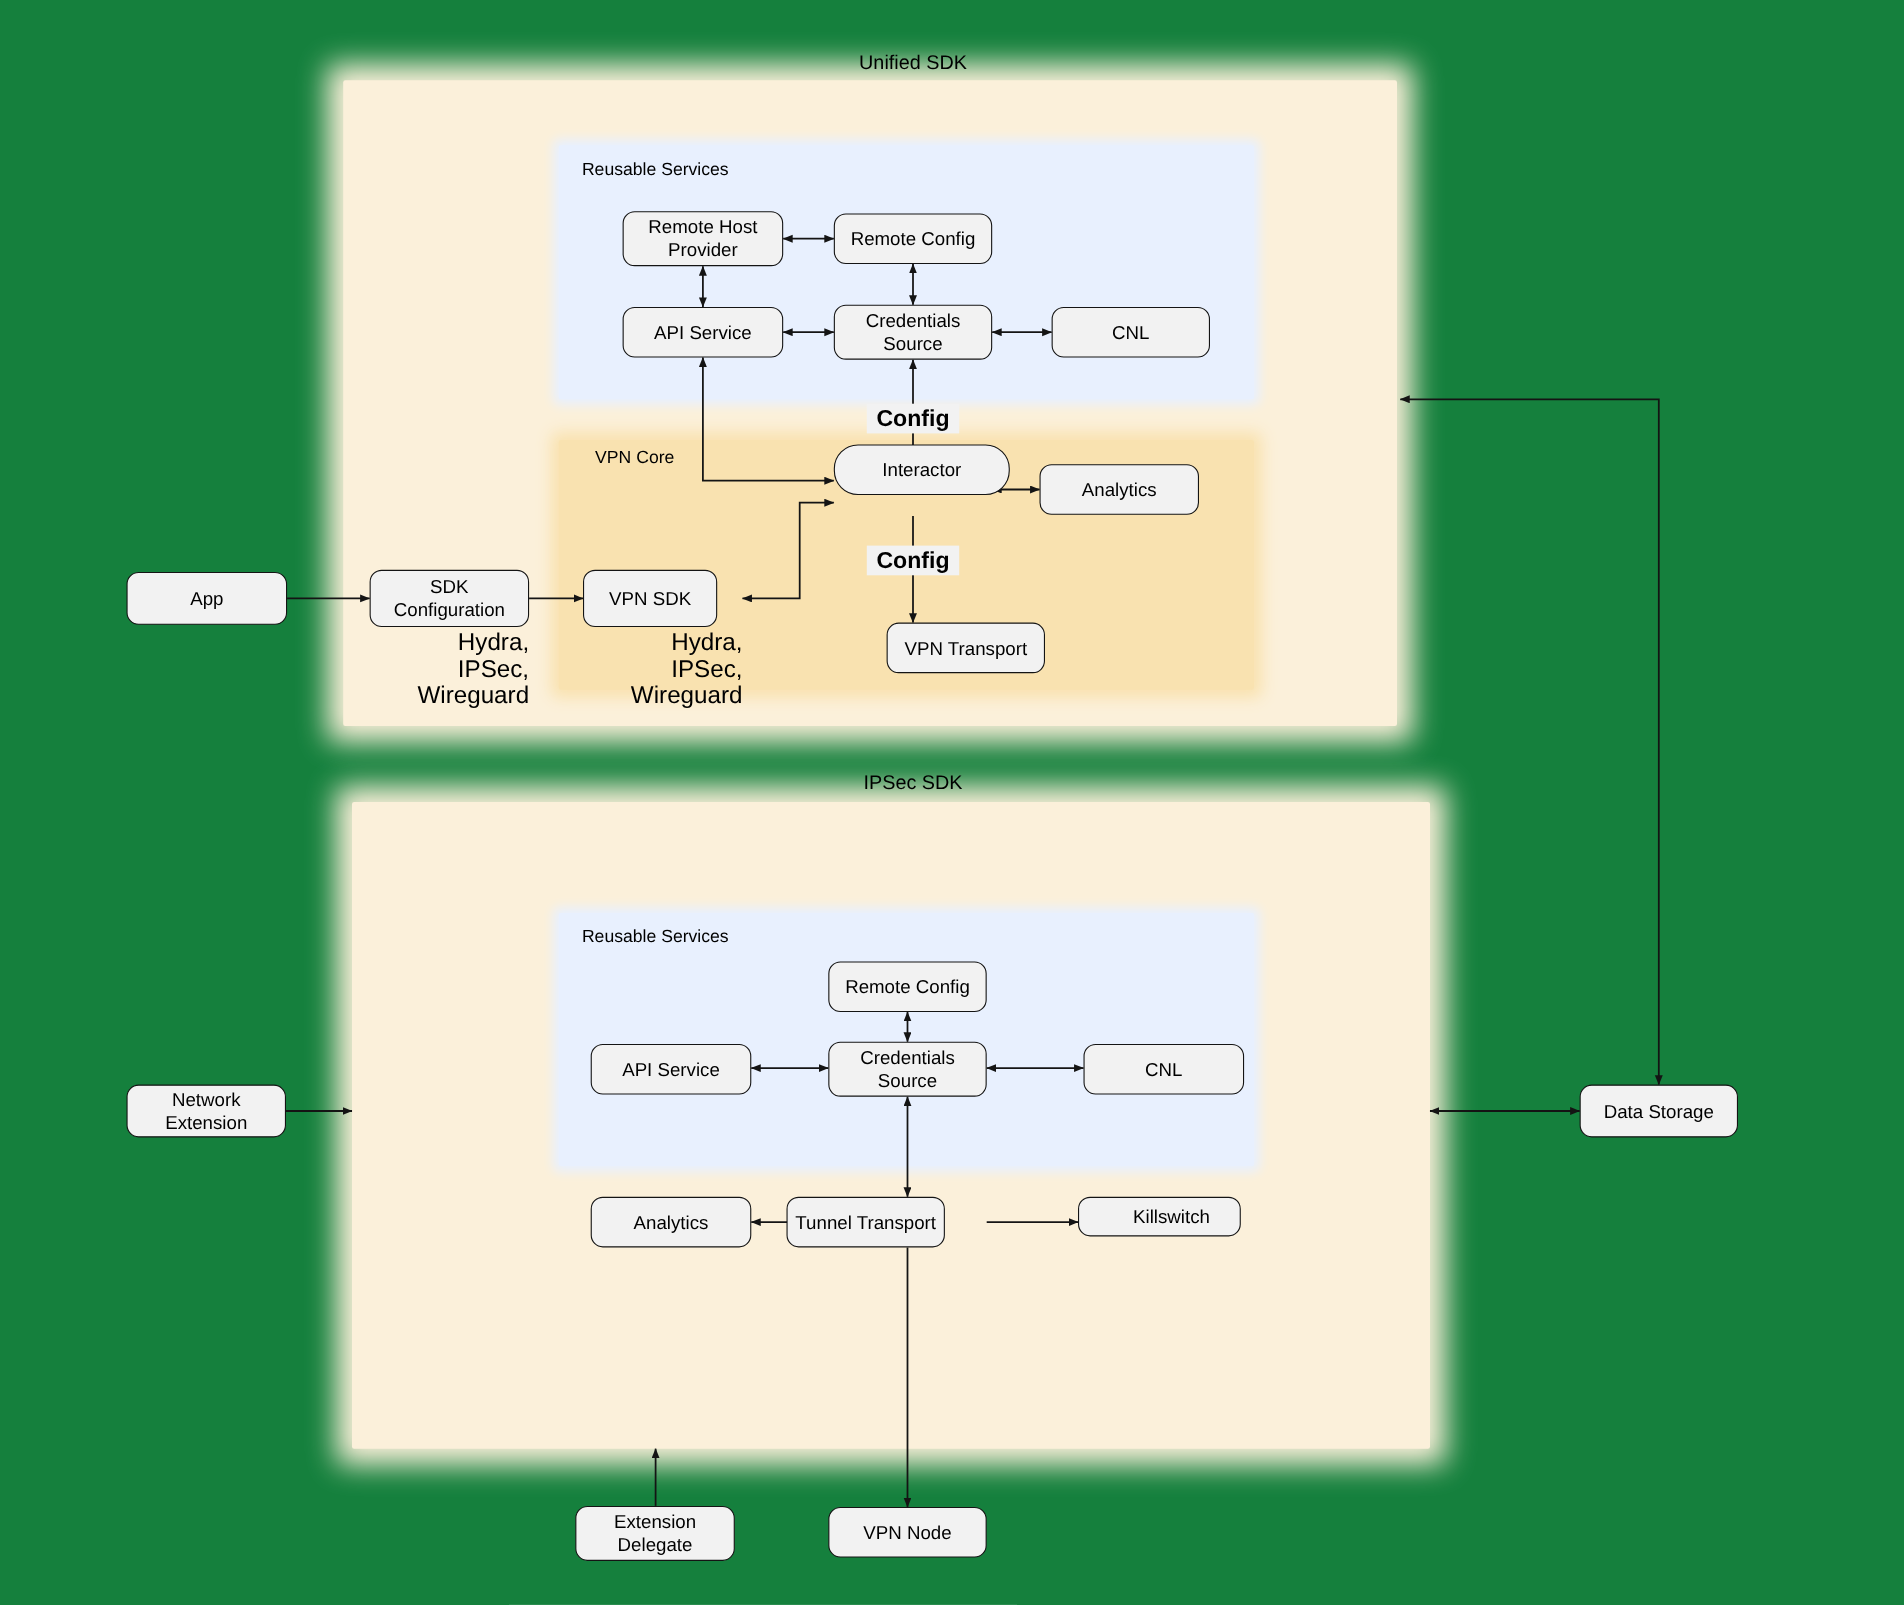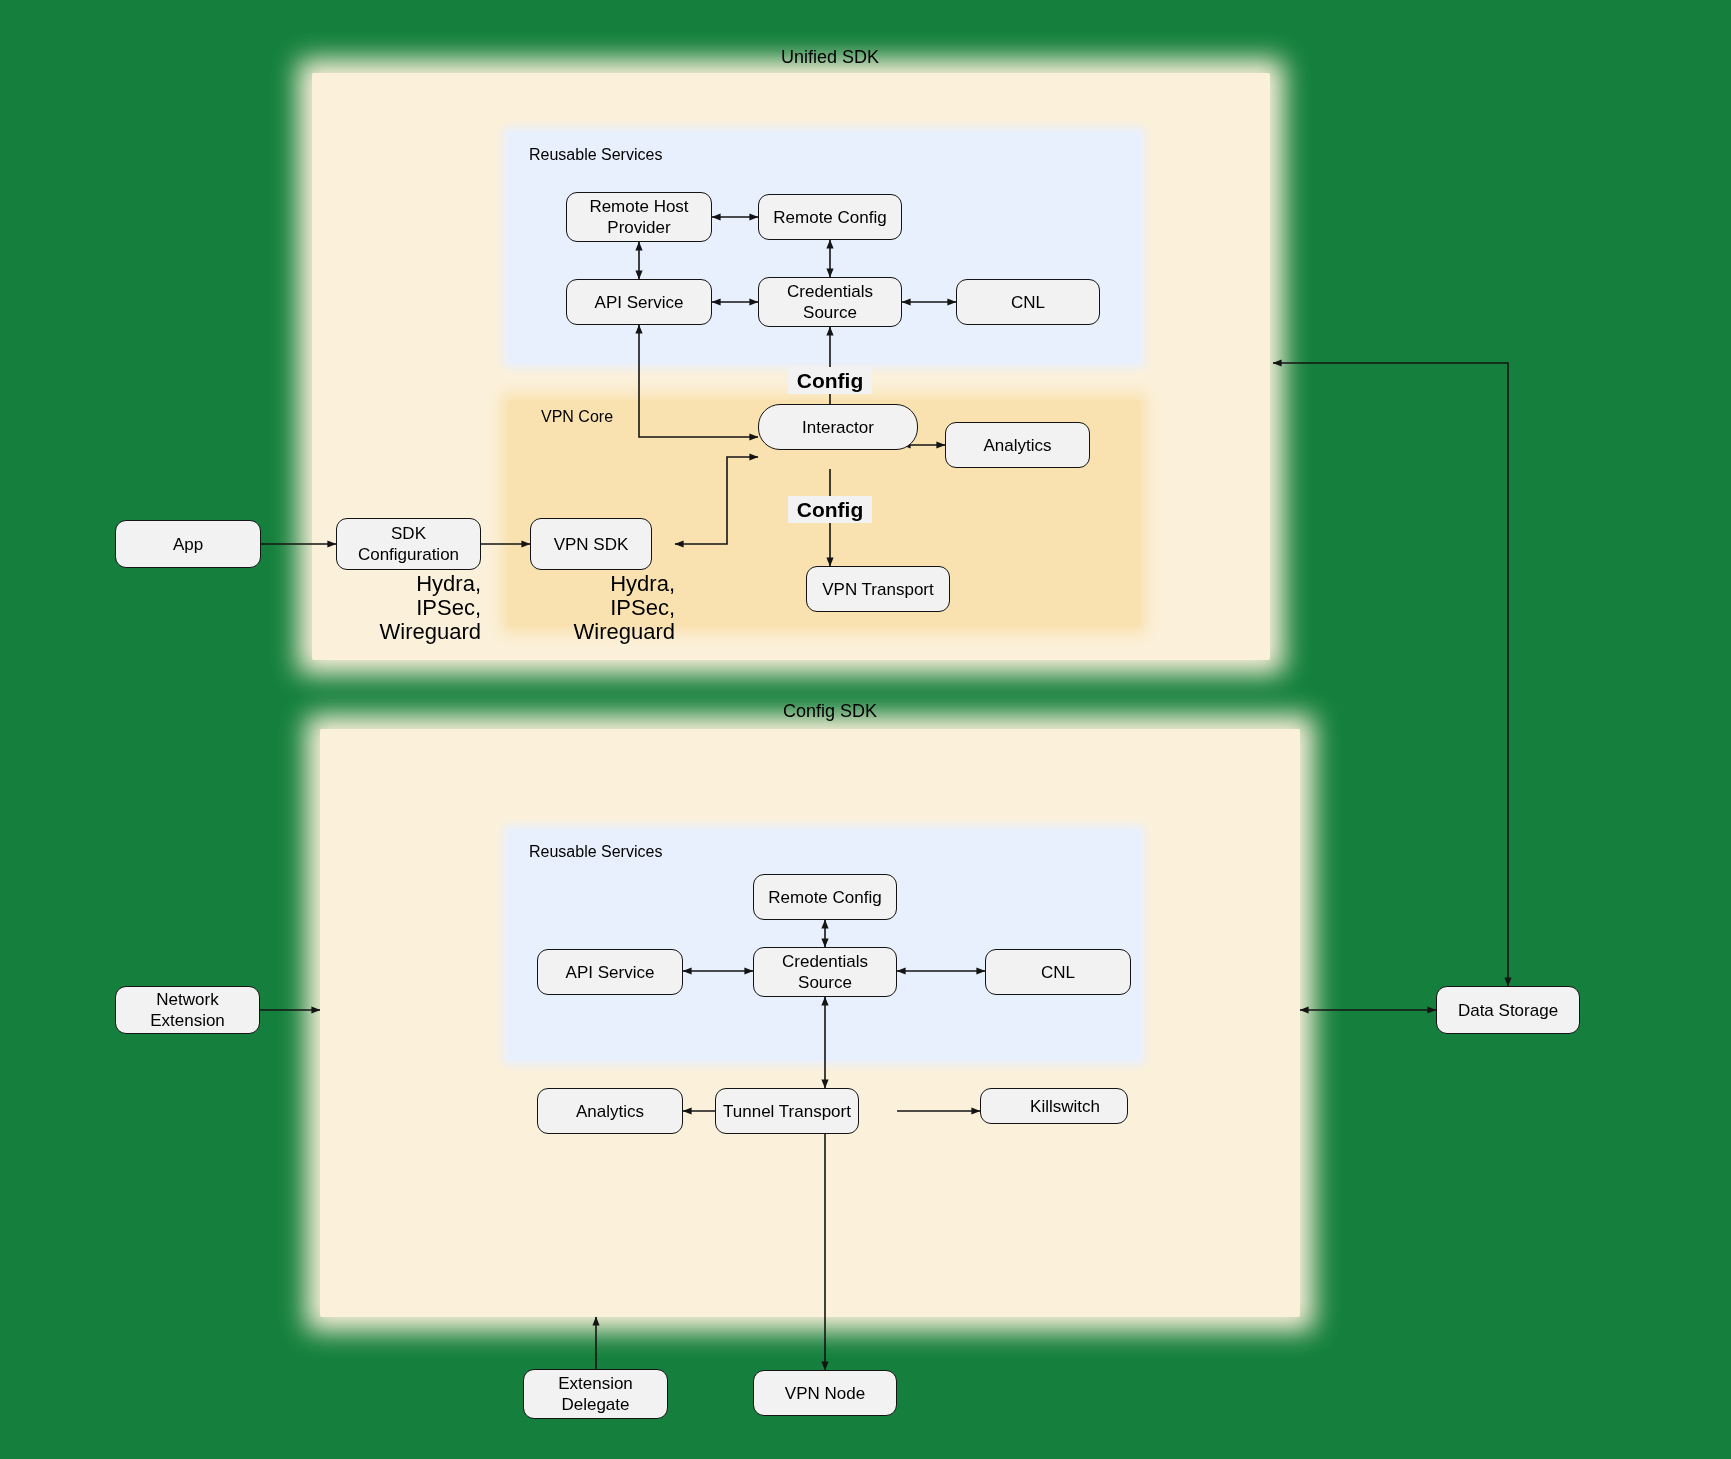--- a/index.html
+++ b/index.html
@@ -87,21 +87,21 @@
       <path d="M260,1010 H320" marker-end="url(#ah)"></path>
       <path d="M1300,1010 H1436" marker-start="url(#ah)" marker-end="url(#ah)"></path>
       <path d="M596,1369 V1317" marker-end="url(#ah)"></path>
     </g>
   </svg>
 
   <div class="diagram-title" style="left:720px;top:47px;">Unified SDK</div>
   <div class="region-label" style="left:529px;top:146px;">Reusable Services</div>
   <div class="region-label" style="left:541px;top:408px;">VPN Core</div>
 
-  <div class="diagram-title" style="left:720px;top:701px;">Config SDK</div>
+  <div class="diagram-title" style="left:720px;top:701px;">IPSec SDK</div>
   <div class="region-label" style="left:529px;top:843px;">Reusable Services</div>
 
   <div class="node" style="left:566px;top:192px;width:146px;height:50px;">Remote Host
 Provider</div>
   <div class="node" style="left:758px;top:194px;width:144px;height:46px;">Remote Config</div>
   <div class="node" style="left:566px;top:279px;width:146px;height:46px;">API Service</div>
   <div class="node" style="left:758px;top:277px;width:144px;height:50px;">Credentials
 Source</div>
   <div class="node" style="left:956px;top:279px;width:144px;height:46px;">CNL</div>
 

